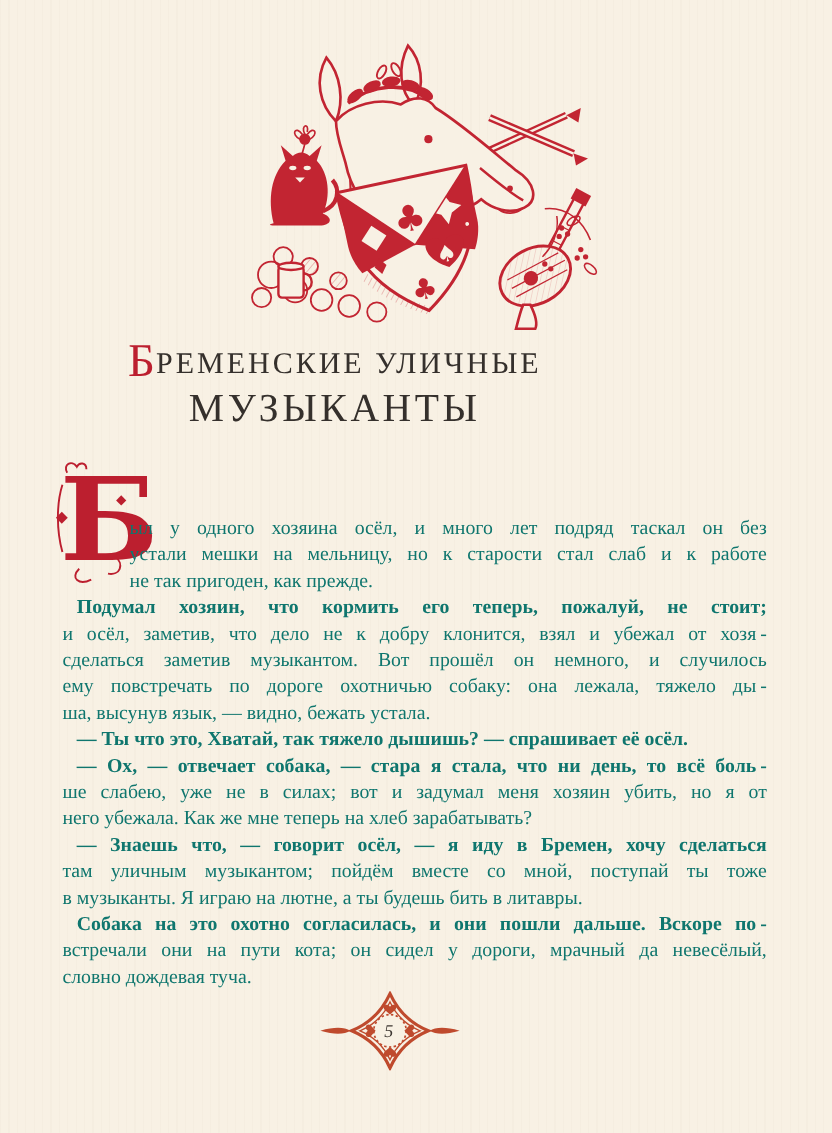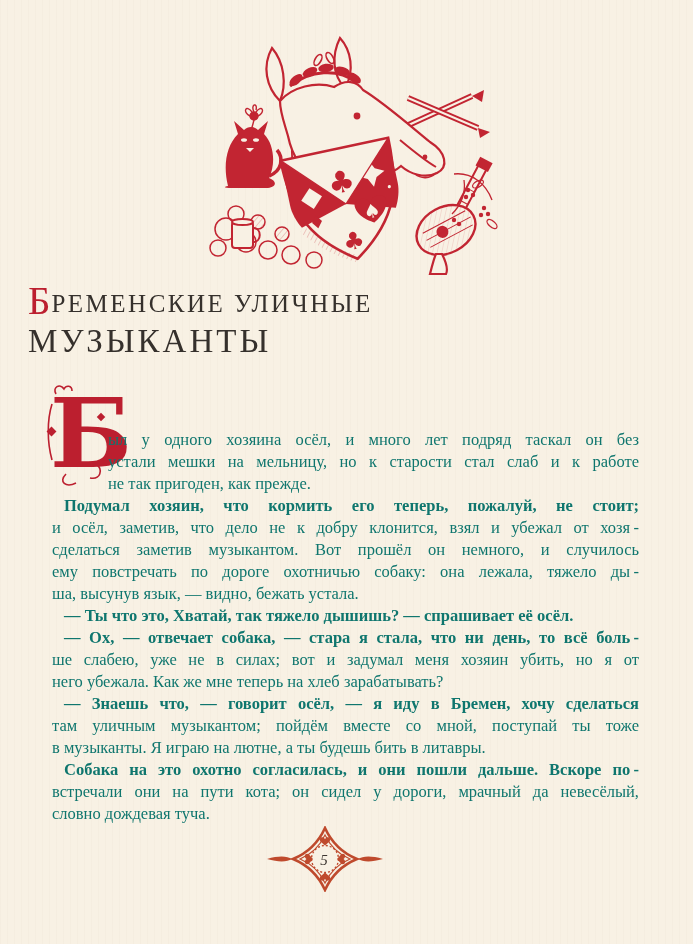--- a/index.html
+++ b/index.html
@@ -8,21 +8,21 @@
     background:#f8f1e4;
     background-image:repeating-linear-gradient(90deg, rgba(120,90,60,0.025) 0 1px, rgba(0,0,0,0) 1px 7px);
     font-family:"Liberation Serif", serif;
   }
   .page{position:absolute;inset:0;}
 
   
   .crest{position:absolute;left:196px;top:24px;width:306px;height:252px;}
 
   
-  .title{position:absolute;left:0;top:283px;width:558px;color:#35302c;margin-left:28px;}
+  .title{position:absolute;left:0;top:283px;width:558px;text-align:center;color:#35302c;}
   .title .t1{font-size:25px;line-height:36px;letter-spacing:2.5px;}
   .title .t1 .cap{font-size:39px;color:#bc1f2f;letter-spacing:1px;vertical-align:-2px;}
   .title .t2{font-size:33px;line-height:38px;letter-spacing:3px;}
 
   
   .dropcap-wrap{position:absolute;left:44px;top:384px;width:66px;height:104px;}
   .dropcap-wrap svg{position:absolute;left:0;top:0;}
   .dropcap{
     position:absolute;left:6px;top:2px;
     font-family:"DejaVu Serif", serif;font-weight:700;font-size:96px;line-height:96px;

